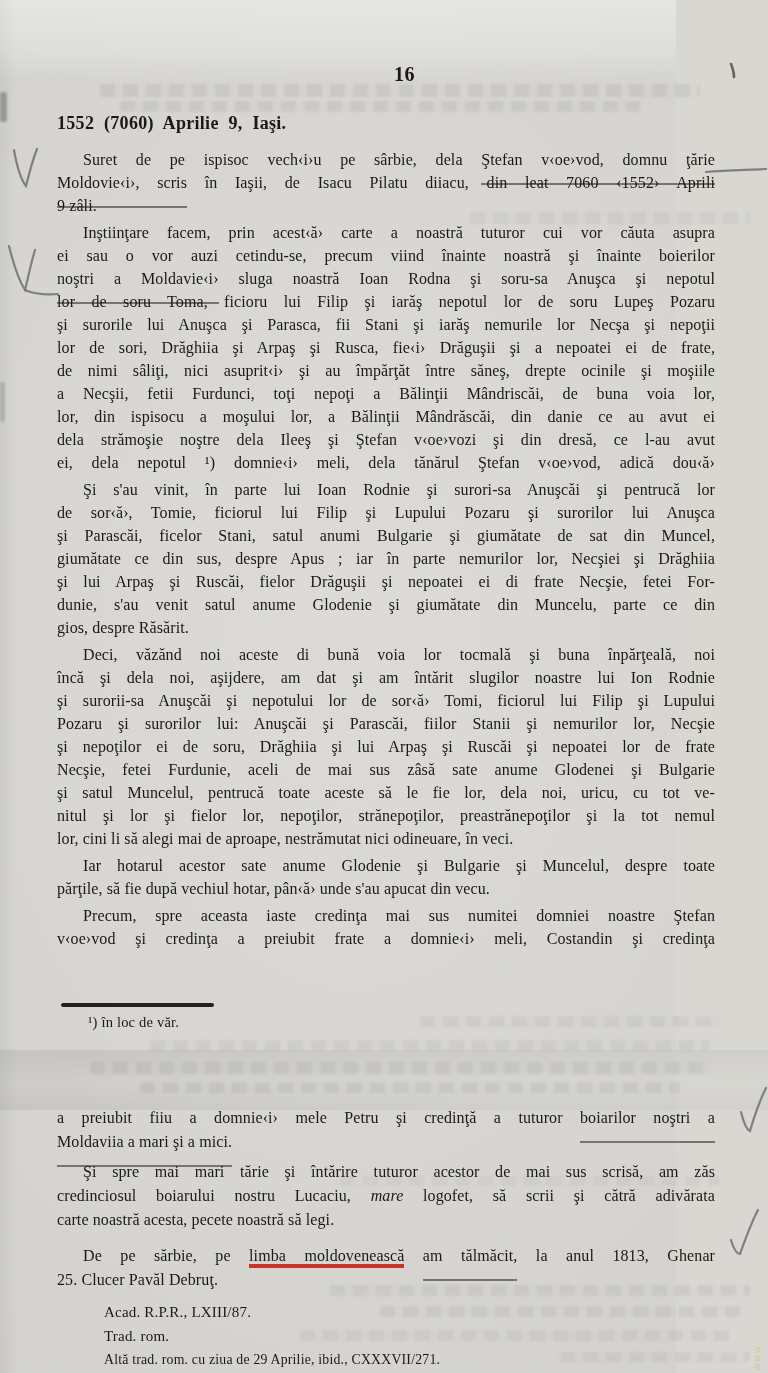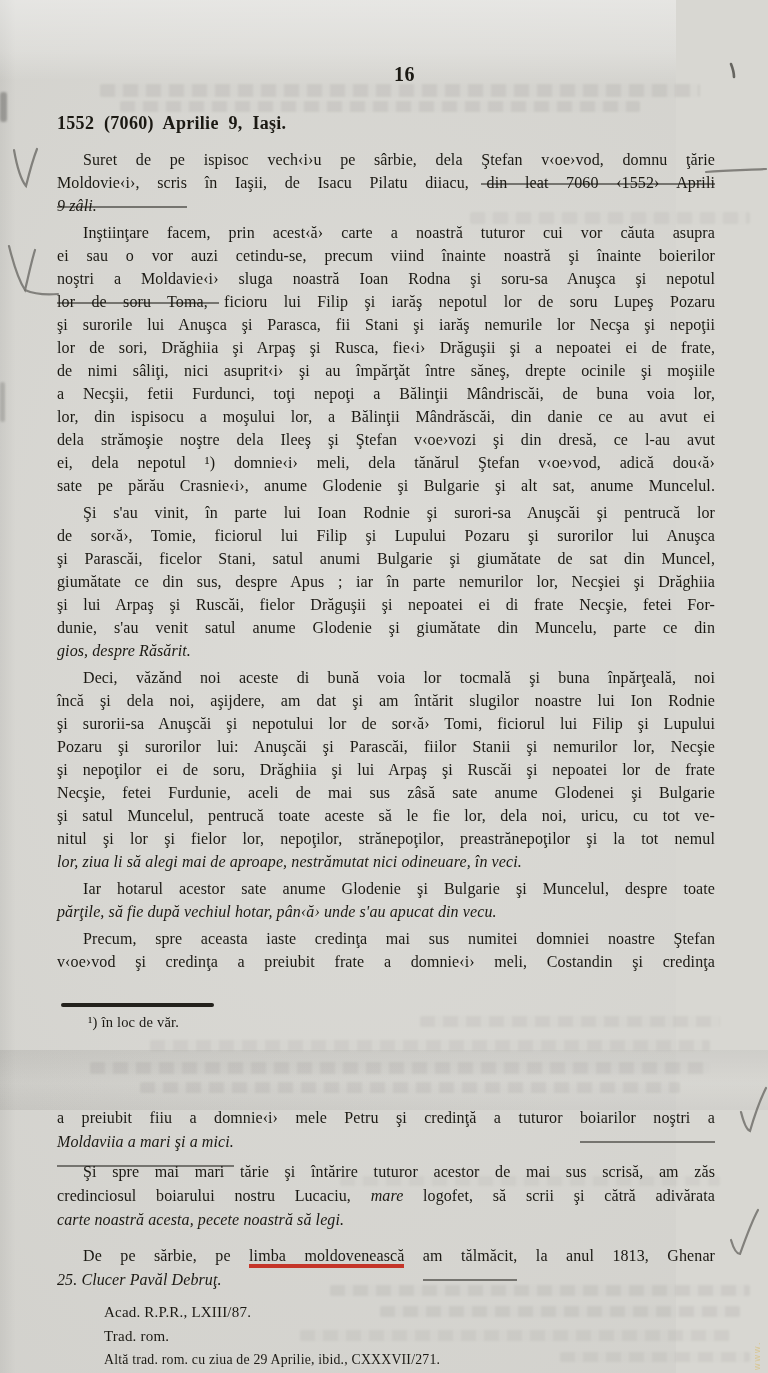--- a/index.html
+++ b/index.html
@@ -25,21 +25,21 @@
   #block1{top:148px;}
   #block2{top:1106px;}
   .para{margin:0 0 4px 0;}
   #block2 .para{margin:0 0 6px 0;}
   #block2 .para:last-child{margin-top:12px;}
   .tline{
     height:23px;line-height:23px;font-size:16px;letter-spacing:.1px;
     text-align:justify;text-align-last:justify;
   }
   #block2 .tline{height:24px;line-height:24px;}
-  .tline-end{text-align-last:left;font-style:italic;}
+  .tline-end{text-align-last:left;}
   .para.indent .tline:first-child{text-indent:26px;}
   .u-pencil{border-bottom:2px solid var(--pencil);padding-bottom:15px;}
   .u-red{border-bottom:4px solid var(--red);margin-top:17px;}
   #footnote-rule{left:61px;top:1003px;width:153px;height:4px;background:#23211c;border-radius:2px;}
   #footnote{left:88px;top:1014px;font-size:14.5px;letter-spacing:.2px;}
   #references{left:104px;top:1300px;}
   .ref-line{font-size:15px;line-height:24px;letter-spacing:.2px;}
   .ref-line:nth-child(3){font-size:13.8px;}
   .ghost{
     position:absolute;border-radius:2px;filter:blur(1.3px);opacity:.8;
@@ -100,41 +100,40 @@
         <div class="tline">ei sau o vor auzi cetindu-se, precum viind înainte noastră şi înainte boierilor</div>
         <div class="tline"><span class="u-pencil">noştri a Moldavie‹i›</span> sluga noastră Ioan Rodna şi soru-sa Anuşca şi nepotul</div>
         <div class="tline">lor de soru Toma, ficioru lui Filip şi iarăş nepotul lor de soru Lupeş Pozaru</div>
         <div class="tline">şi surorile lui Anuşca şi Parasca, fii Stani şi iarăş nemurile lor Necşa şi nepoţii</div>
         <div class="tline">lor de sori, Drăghiia şi Arpaş şi Rusca, fie‹i› Drăguşii şi a nepoatei ei de frate,</div>
         <div class="tline">de nimi sâliţi, nici asuprit‹i› şi au împărţăt între săneş, drepte ocinile şi moşiile</div>
         <div class="tline">a Necşii, fetii Furdunci, toţi nepoţi a Bălinţii Mândriscăi, de buna voia lor,</div>
         <div class="tline">lor, din ispisocu a moşului lor, a Bălinţii Mândrăscăi, din danie ce au avut ei</div>
         <div class="tline">dela strămoşie noştre dela Ileeş şi Ştefan v‹oe›vozi şi din dresă, ce l-au avut</div>
         <div class="tline">ei, dela nepotul ¹) domnie‹i› meli, dela tănărul Ştefan v‹oe›vod, adică dou‹ă›</div>
-        <div class="tline">sate pe părău Crasnie‹i›, anume Glodenie şi Bulgarie şi alt sat, anume Muncelul.</div>
       </div>
       <div class="para indent">
         <div class="tline">Şi s'au vinit, în parte lui Ioan Rodnie şi surori-sa Anuşcăi şi pentrucă lor</div>
         <div class="tline">de sor‹ă›, Tomie, ficiorul lui Filip şi Lupului Pozaru şi surorilor lui Anuşca</div>
         <div class="tline">şi Parascăi, ficelor Stani, satul anumi Bulgarie şi giumătate de sat din Muncel,</div>
         <div class="tline">giumătate ce din sus, despre Apus ; iar în parte nemurilor lor, Necşiei şi Drăghiia</div>
         <div class="tline">şi lui Arpaş şi Ruscăi, fielor Drăguşii şi nepoatei ei di frate Necşie, fetei For-</div>
         <div class="tline">dunie, s'au venit satul anume Glodenie şi giumătate din Muncelu, parte ce din</div>
         <div class="tline tline-end">gios, despre Răsărit.</div>
       </div>
       <div class="para indent">
         <div class="tline">Deci, văzănd noi aceste di bună voia lor tocmală şi buna înpărţeală, noi</div>
         <div class="tline">încă şi dela noi, aşijdere, am dat şi am întărit slugilor noastre lui Ion Rodnie</div>
         <div class="tline">şi surorii-sa Anuşcăi şi nepotului lor de sor‹ă› Tomi, ficiorul lui Filip şi Lupului</div>
         <div class="tline">Pozaru şi surorilor lui: Anuşcăi şi Parascăi, fiilor Stanii şi nemurilor lor, Necşie</div>
         <div class="tline">şi nepoţilor ei de soru, Drăghiia şi lui Arpaş şi Ruscăi şi nepoatei lor de frate</div>
         <div class="tline">Necşie, fetei Furdunie, aceli de mai sus zâsă sate anume Glodenei şi Bulgarie</div>
         <div class="tline">şi satul Muncelul, pentrucă toate aceste să le fie lor, dela noi, uricu, cu tot ve-</div>
         <div class="tline">nitul şi lor şi fielor lor, nepoţilor, strănepoţilor, preastrănepoţilor şi la tot nemul</div>
-        <div class="tline tline-end">lor, ziua li să alegi mai de aproape, nestrămutat nici odineuare, în veci.</div>
+        <div class="tline tline-end">lor, cini li să alegi mai de aproape, nestrămutat nici odineuare, în veci.</div>
       </div>
       <div class="para indent">
         <div class="tline">Iar hotarul acestor sate anume Glodenie şi Bulgarie şi Muncelul, despre toate</div>
         <div class="tline tline-end">părţile, să fie după vechiul hotar, pân‹ă› unde s'au apucat din vecu.</div>
       </div>
       <div class="para indent">
         <div class="tline">Precum, spre aceasta iaste credinţa mai sus numitei domniei noastre Ştefan</div>
         <div class="tline">v‹oe›vod şi credinţa a preiubit frate a domnie‹i› meli, Costandin şi credinţa</div>
       </div>
     </div>

